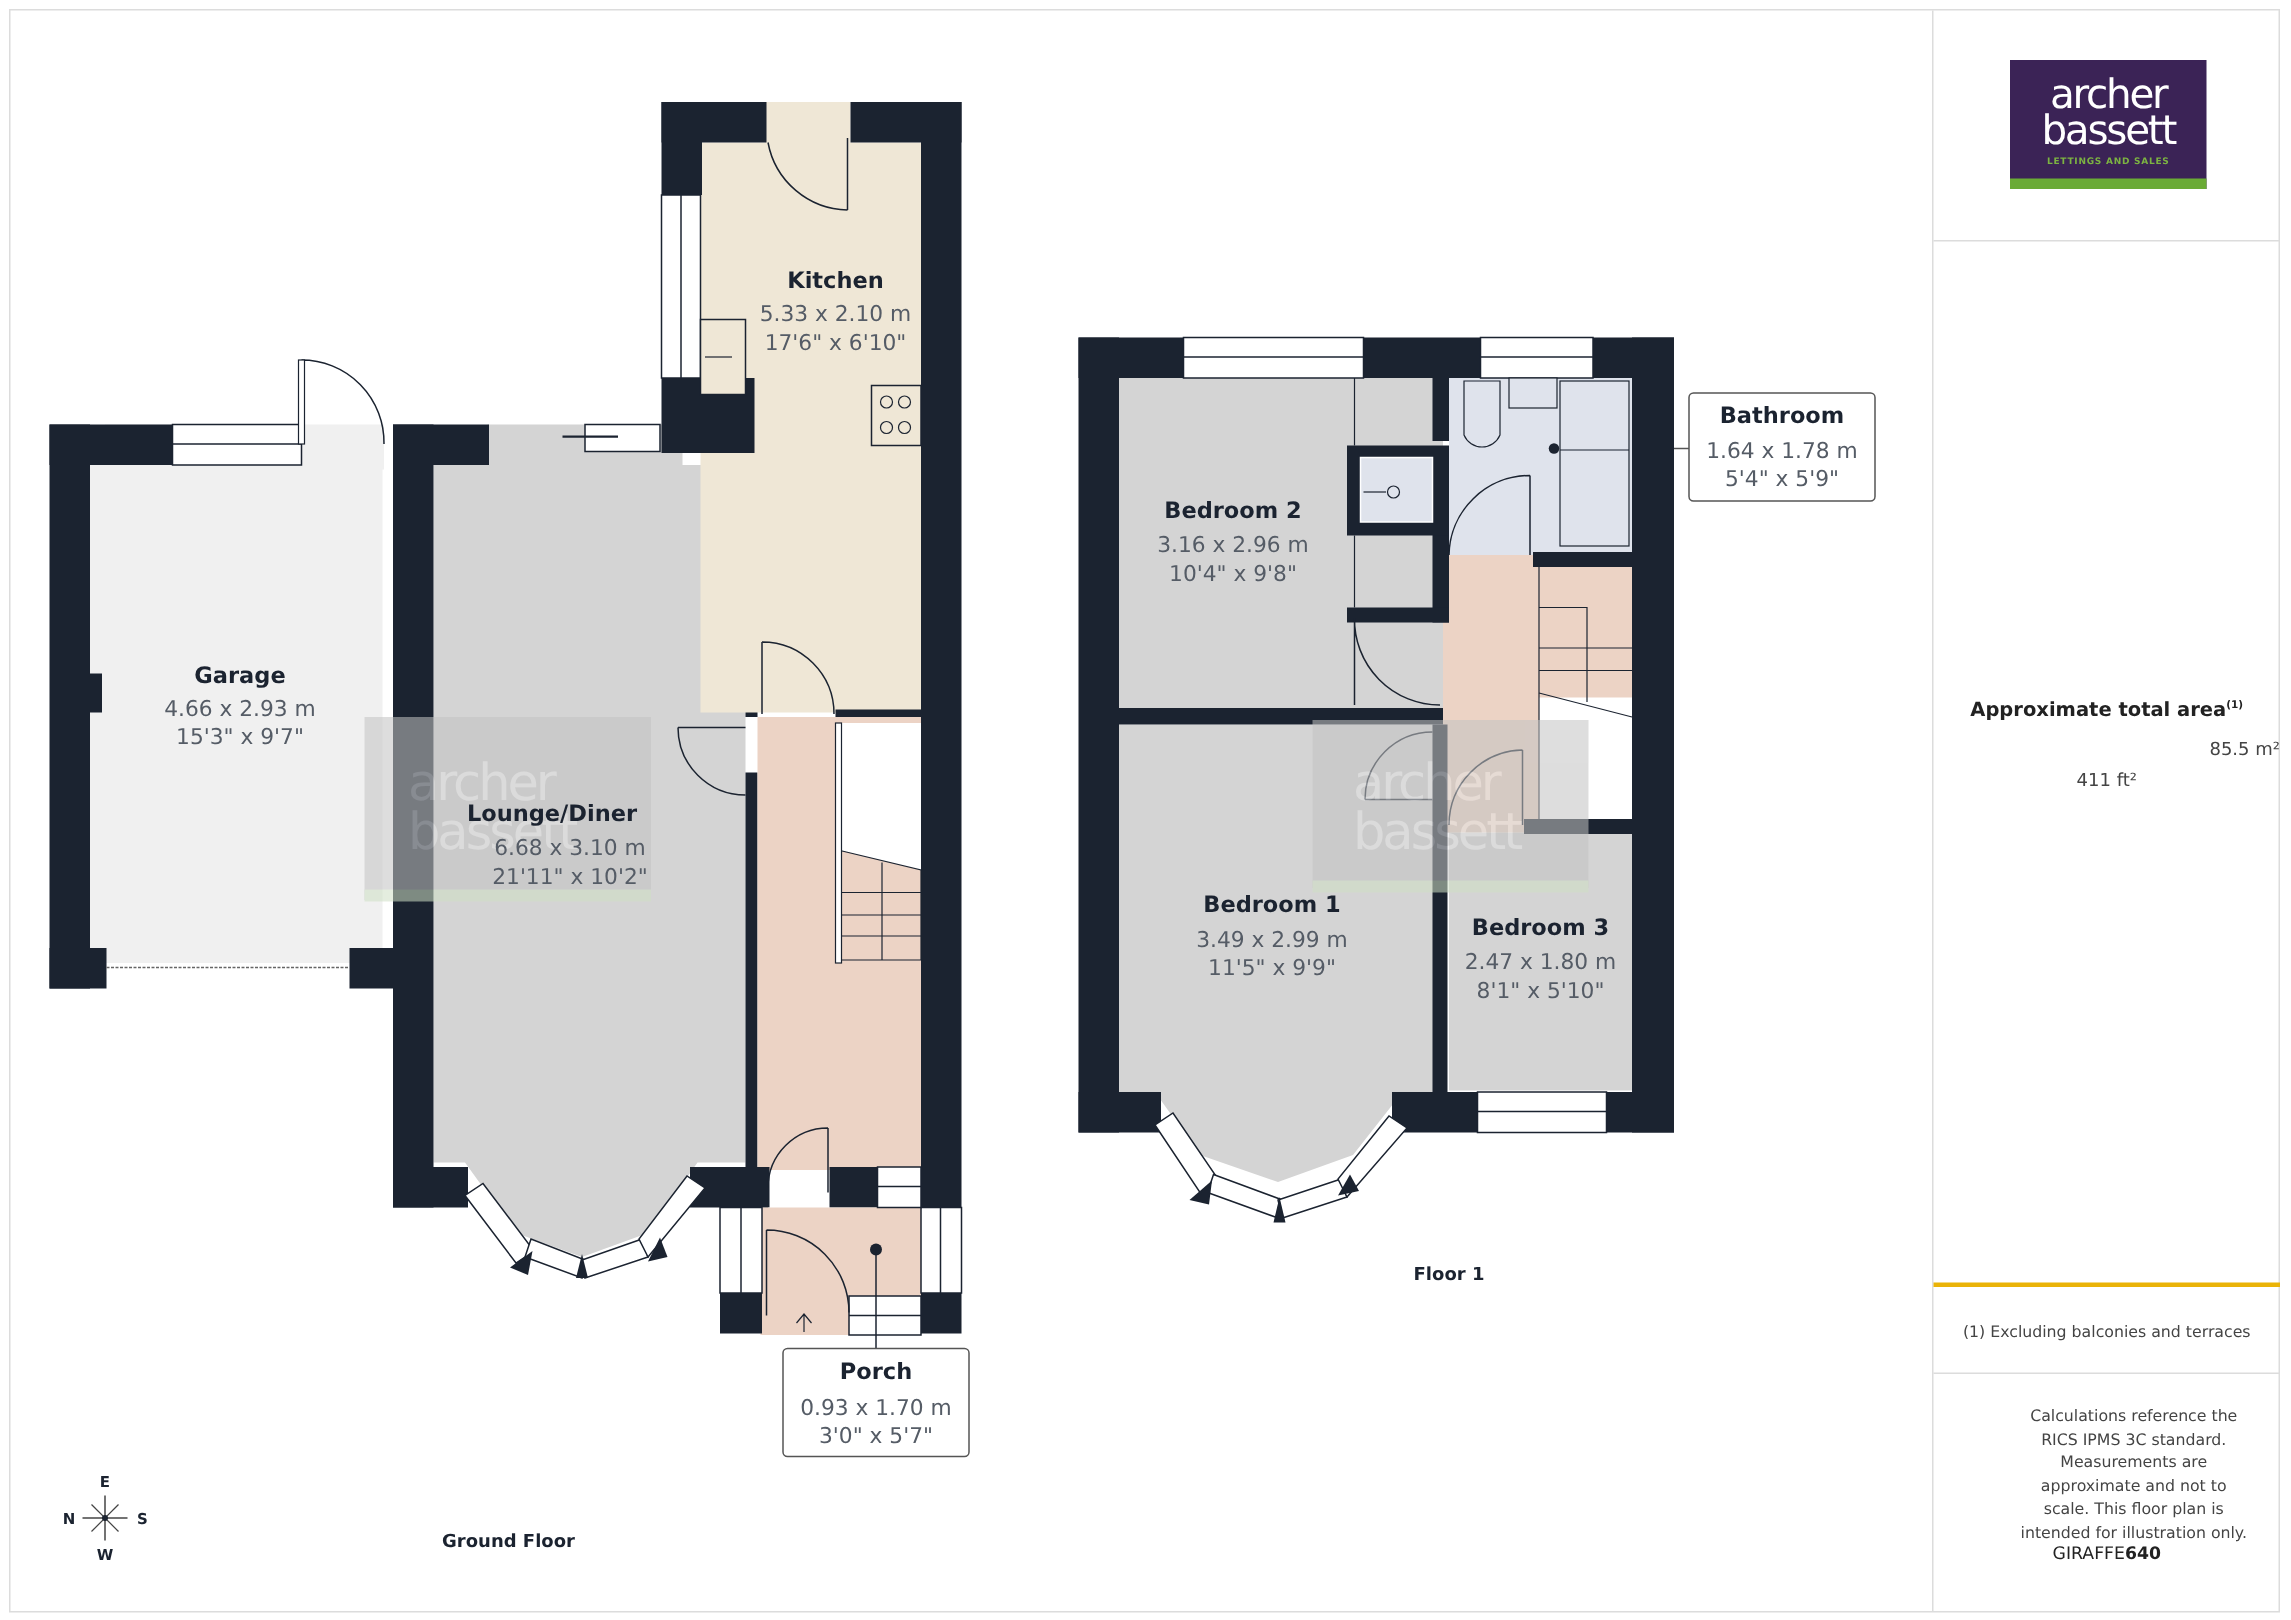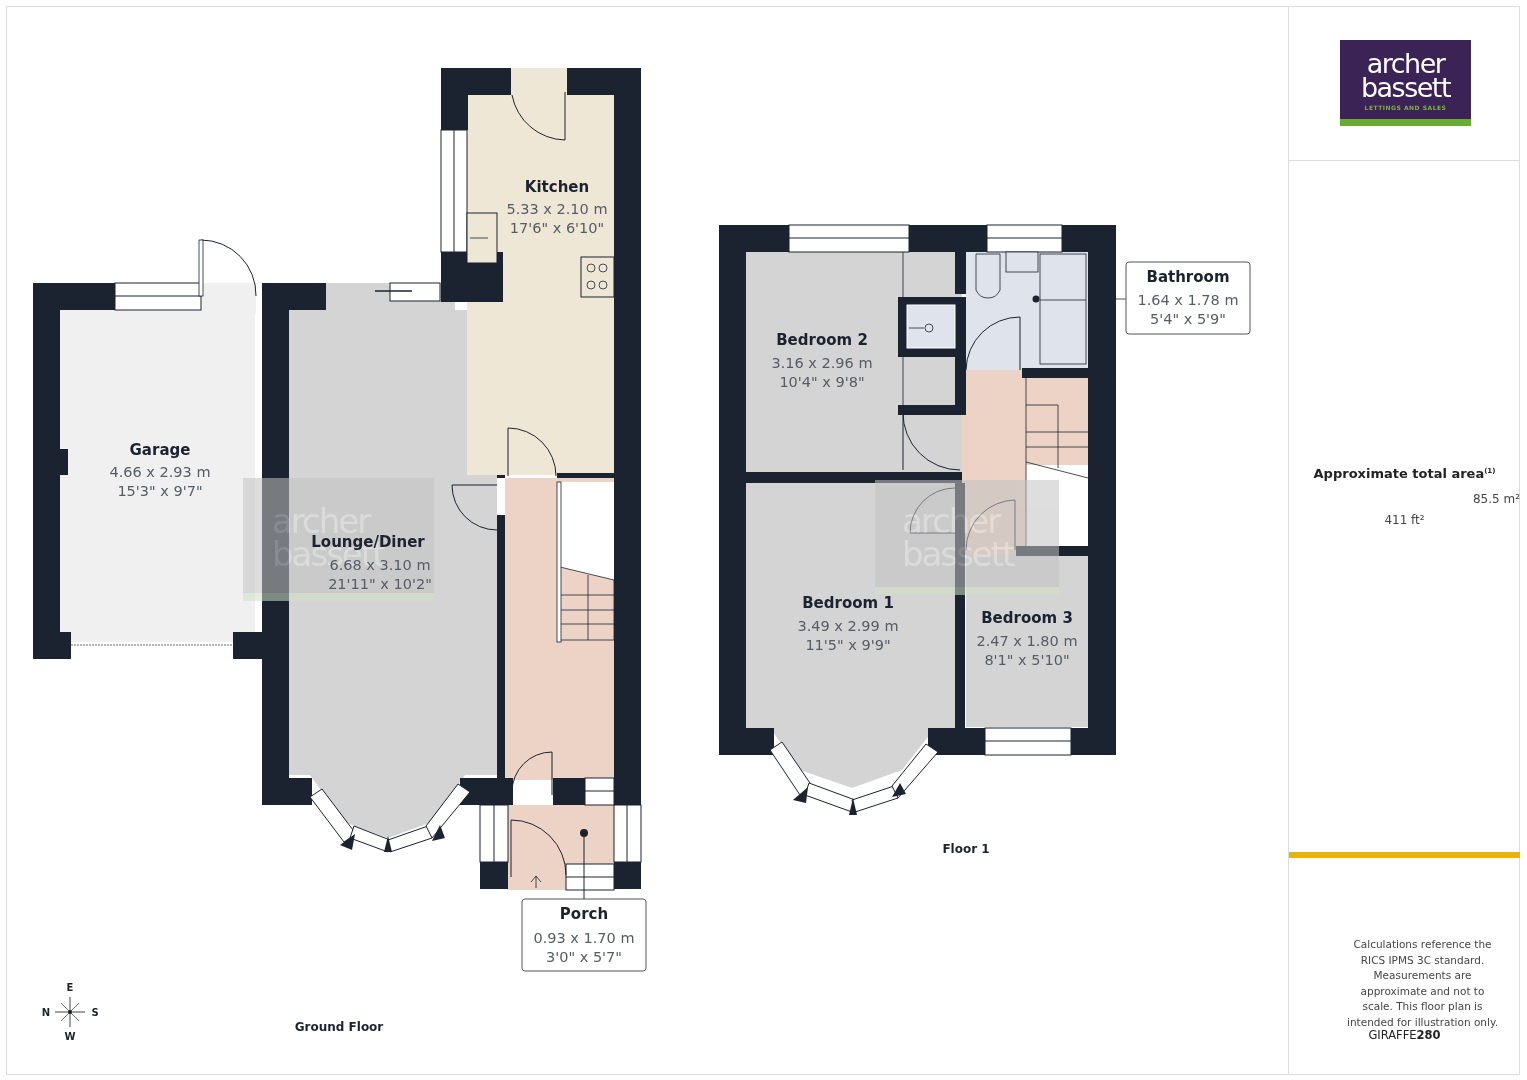--- a/index.html
+++ b/index.html
@@ -287,22 +287,25 @@
 <div class="sidebar">
   <div class="sb-sec" style="top:0;height:154px;">
     <div class="logo">
       <div class="l1">archer</div>
       <div class="l2">bassett</div>
       <div class="l3">LETTINGS AND SALES</div>
       <div class="bar"></div>
     </div>
   </div>
 
-  <div class="sb-sec" style="top:154px;height:697px;border-bottom:6px solid #eab308;">
+  <div class="sb-sec" style="top:154px;height:697px;border-bottom:3px solid #eab308;">
     <div class="area-title" style="top:305px;"><span>Approximate total area</span><sup>(1)</sup></div>
     <div class="area-v" style="top:331px;text-align:right;">85.5 m²</div>
     <div class="area-v" style="top:352px;">411 ft²</div>
   </div>
 
+  <div class="sb-sec" style="top:851px;height:58px;line-height:56px;">
+    <span class="foot-note">(1) Excluding balconies and terraces</span>
+  </div>
 
   <div class="disc" style="top:930px;margin-left:36px;">Calculations reference the RICS IPMS 3C standard. Measurements are approximate and not to scale. This floor plan is intended for illustration only.</div>
-  <div class="brand" style="top:1021px;"><span>GIRAFFE</span><b>280</b></div>
+  <div class="brand" style="top:1021px;"><span>GIRAFFE</span><b>640</b></div>
 </div>
 
 </body></html>

